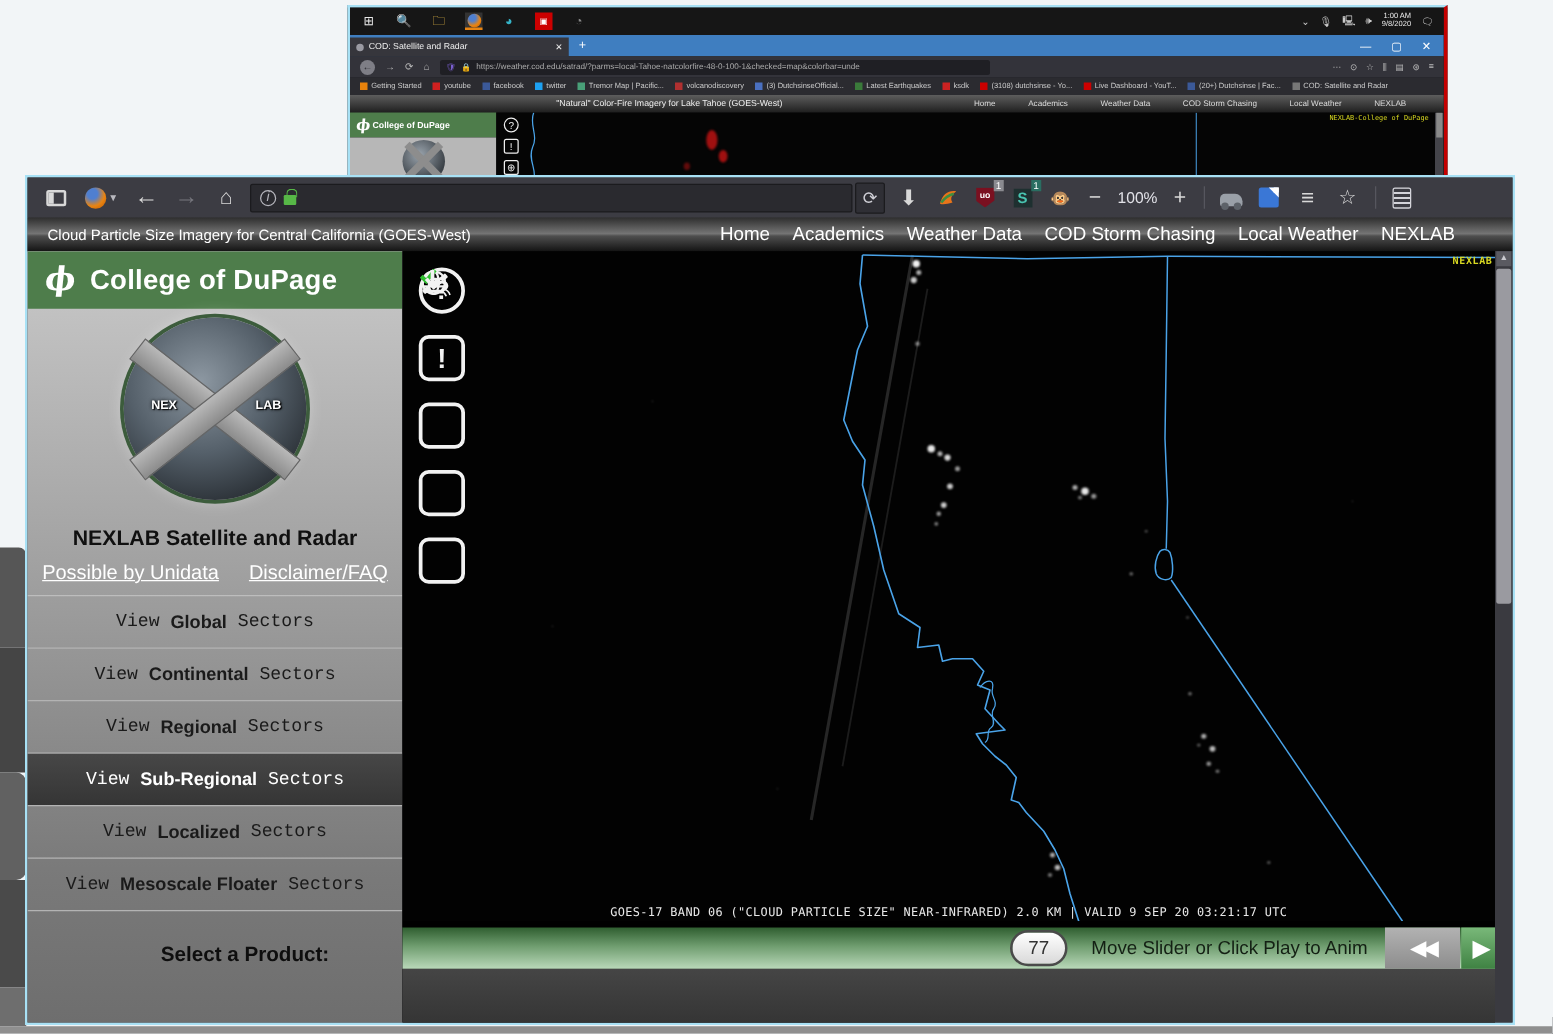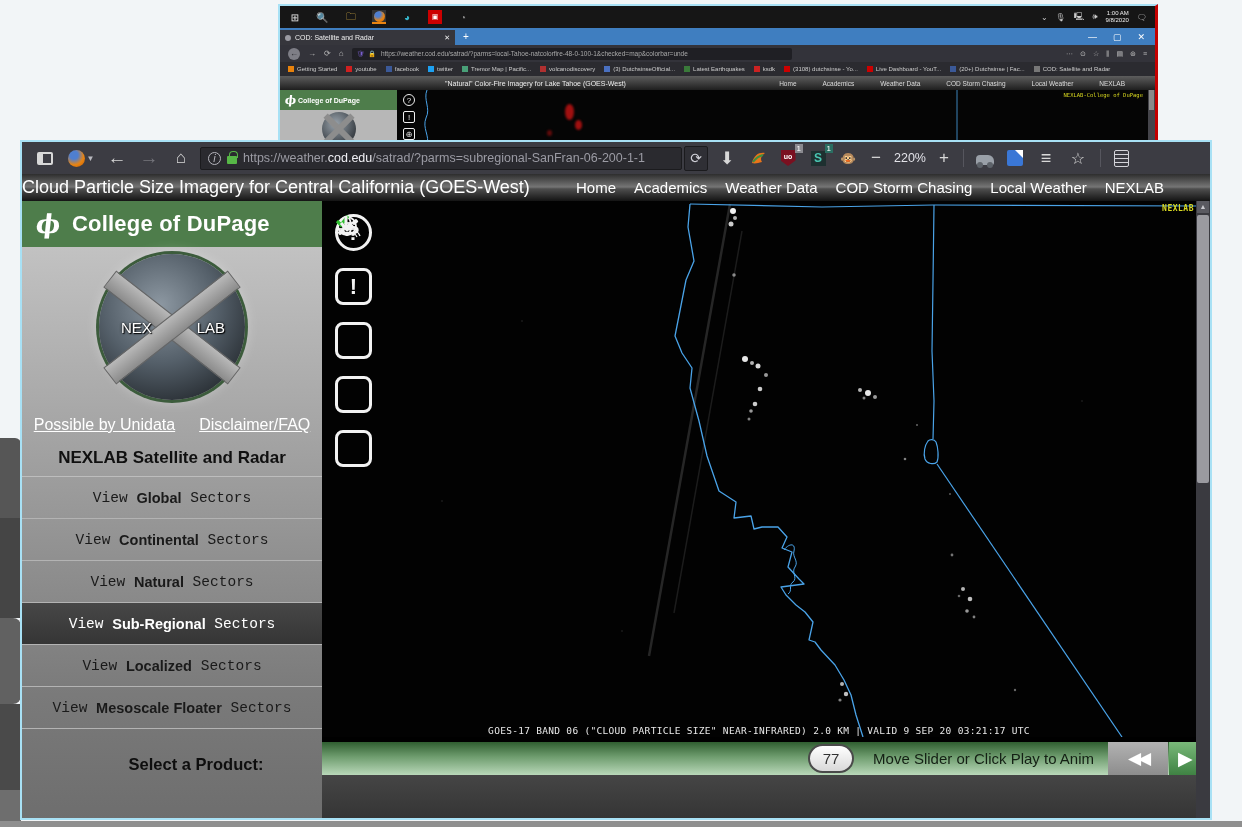--- a/index.html
+++ b/index.html
@@ -70,39 +70,39 @@
   .vsep { width:1px; height:18px; background:#56565e; margin:0 3px; }
   .bluenote { width:16px; height:16px; background:#3a77d6; border-radius:2px; position:relative; }
   .bluenote:before { content:""; position:absolute; right:0; top:0; border:4px solid #fff; border-left-color:transparent; border-bottom-color:transparent; }
   .caricon { width:18px; height:10px; background:#9aa0a8; border-radius:4px 6px 2px 2px; position:relative; margin-top:3px; }
   .caricon:before,.caricon:after { content:""; position:absolute; bottom:-3px; width:6px; height:6px; border-radius:50%; background:#5d6269; }
   .caricon:before { left:1px; } .caricon:after { right:1px; }
   .clip { width:15px; height:17px; border:1.5px solid #d4d4da; border-radius:2px; background:repeating-linear-gradient(#3c3c43 0 3px, #d4d4da 3px 4px); }
 
   
   #titlebar { height:27px; background:linear-gradient(180deg,#2e2e2e 0%,#757575 48%,#4e4e4e 55%,#141414 100%); display:flex; align-items:center; color:#fff; }
-  #pgtitle { flex:0 0 530px; font-size:18px; padding-left:0; white-space:nowrap; overflow:hidden; }
+  #pgtitle { flex:0 0 530px; font-size:12px; padding-left:16px; white-space:nowrap; overflow:hidden; }
   #pgnav { flex:1; display:flex; justify-content:space-between; font-size:15px; padding:0 46px 0 24px; }
   #pgnav span { cursor:pointer; white-space:nowrap; }
 
   
   #content { display:flex; height:617px; }
 
   
   #sidebar { flex:0 0 300px; background:linear-gradient(180deg,#c9c9c9 0%,#a7a7a7 35%,#7a7a7a 80%,#6e6e6e 100%); overflow:hidden; }
   #codhdr { height:46px; background:#4e7d4b; display:flex; align-items:center; gap:10px; padding-left:14px; }
   .codleaf { width:26px; height:30px; color:#fff; font-size:26px; font-weight:bold; font-family:"DejaVu Serif",serif; transform:skewX(-6deg); }
   #codhdr b { color:#fff; font-size:22px; letter-spacing:.2px; }
   #logowrap { height:160px; display:flex; align-items:center; justify-content:center; }
   #nexlogo { width:146px; height:146px; border-radius:50%; position:relative;
              background:radial-gradient(circle at 42% 35%, #8d98a2 0%, #55606a 45%, #23282d 85%);
              box-shadow:0 0 0 3px #3c5c3c, 0 0 14px rgba(255,255,255,.45); }
   #nexlogo .bar { position:absolute; left:-6px; top:63px; width:158px; height:21px; background:linear-gradient(#b9b9b9,#8b8b8b); border:1px solid #666; }
   #nexlogo .bar.a { transform:rotate(38deg); } #nexlogo .bar.b { transform:rotate(-38deg); }
-  #nexlogo .word { position:absolute; top:65px; font-size:15px; font-weight:normal; color:#fff; text-shadow:0 0 3px #000,1px 1px 1px #000; }
+  #nexlogo .word { position:absolute; top:65px; font-size:10px; font-weight:bold; color:#fff; text-shadow:0 0 3px #000,1px 1px 1px #000; }
   #nexlogo .w1 { left:22px; } #nexlogo .w2 { right:20px; }
   #sb-heading { text-align:center; font-size:17px; font-weight:bold; color:#101010; margin-top:14px; }
   #sb-links { display:flex; justify-content:center; gap:24px; margin-top:9px; }
   #sb-links a { color:#fff; font-size:16px; text-decoration:underline; cursor:pointer; }
   .sb-section { text-align:center; font-size:16.5px; font-weight:bold; color:#0e0e0e; margin-top:29px; }
   #sectorlist { margin-top:8px; border-top:1px solid #bdbdbd; }
   .sectorbtn { height:42px; display:flex; align-items:center; justify-content:center; font-size:14.5px; color:#1a1a1a; border-bottom:1px solid #b3b3b3; cursor:pointer; }
   .sectorbtn span { white-space:pre;font-family:Liberation Mono, monospace; }
   .sectorbtn b { font-weight:bold; }
   .sectorbtn.sel { background:linear-gradient(#474747,#353535); color:#fff; }
@@ -305,41 +305,40 @@
       <span class="ff-btn" style="width:34px">
           <span class="fx-ico"></span>
           <span class="caret">▼</span>
         </span>
       <span class="ff-btn" style="font-size:19px">←</span>
       <span class="ff-btn dis" style="font-size:19px">→</span>
       <span class="ff-btn" style="font-size:17px">⌂</span>
       <div id="urlbox">
         <span class="info">i</span>
         <span class="lock"></span>
-        <span class="url"><span>https://weather.</span><b>cod.edu</b><span>/satrad/?parms=subregional-SanFran-06-200-1-1</span></span>
       </div>
       <span id="reloadbtn">⟳</span>
       <span class="ff-btn" style="font-size:17px">⬇</span>
       <span class="ext">
         <svg width="17" height="17" viewBox="0 0 17 17">
             <path d="M2,13 C4,5 9,2 15,3 C11,6 10,9 12,12 C8,13 5,14 2,13Z" fill="#e8741a"></path>
             <path d="M3,12 C6,8 9,6 13,5" stroke="#3f8f3f" stroke-width="2" fill="none"></path>
           </svg>
       </span>
       <span class="ext">
           <span class="shield">uo</span>
           <span class="badge">1</span>
         </span>
       <span class="ext">
           <span class="sq-s">S</span>
           <span class="badge" style="background:#2a6e62">1</span>
         </span>
       <span class="ext" style="font-size:13px">🐵</span>
       <span class="ff-btn" style="width:20px;font-size:17px">−</span>
-      <span class="zoomtxt">220%</span>
+      <span class="zoomtxt">100%</span>
       <span class="ff-btn" style="width:20px;font-size:17px">+</span>
       <span class="vsep"></span>
       <span class="ext">
           <span class="caricon"></span>
         </span>
       <span class="ext">
           <span class="bluenote"></span>
         </span>
       <span class="ff-btn" style="font-size:18px">≡</span>
       <span class="ff-btn" style="font-size:16px">☆</span>
@@ -369,39 +368,39 @@
           <b>College of DuPage</b>
         </div>
         <div id="logowrap">
           <div id="nexlogo">
             <span class="bar a"></span>
               <span class="bar b"></span>
             <span class="word w1">NEX</span>
             <span class="word w2">LAB</span>
           </div>
         </div>
+        <div id="sb-heading">NEXLAB Satellite and Radar</div>
         <div id="sb-links">
           <a>Possible by Unidata</a>
           <a>Disclaimer/FAQ</a>
         </div>
-        <div id="sb-heading">NEXLAB Satellite and Radar</div>
         <div id="sectorlist">
           <div class="sectorbtn">
               <span>View </span>
               <b>Global</b>
               <span> Sectors</span>
             </div>
           <div class="sectorbtn">
               <span>View </span>
               <b>Continental</b>
               <span> Sectors</span>
             </div>
           <div class="sectorbtn">
               <span>View </span>
-              <b>Natural</b>
+              <b>Regional</b>
               <span> Sectors</span>
             </div>
           <div class="sectorbtn sel">
               <span>View </span>
               <b>Sub-Regional</b>
               <span> Sectors</span>
             </div>
           <div class="sectorbtn">
               <span>View </span>
               <b>Localized</b>

